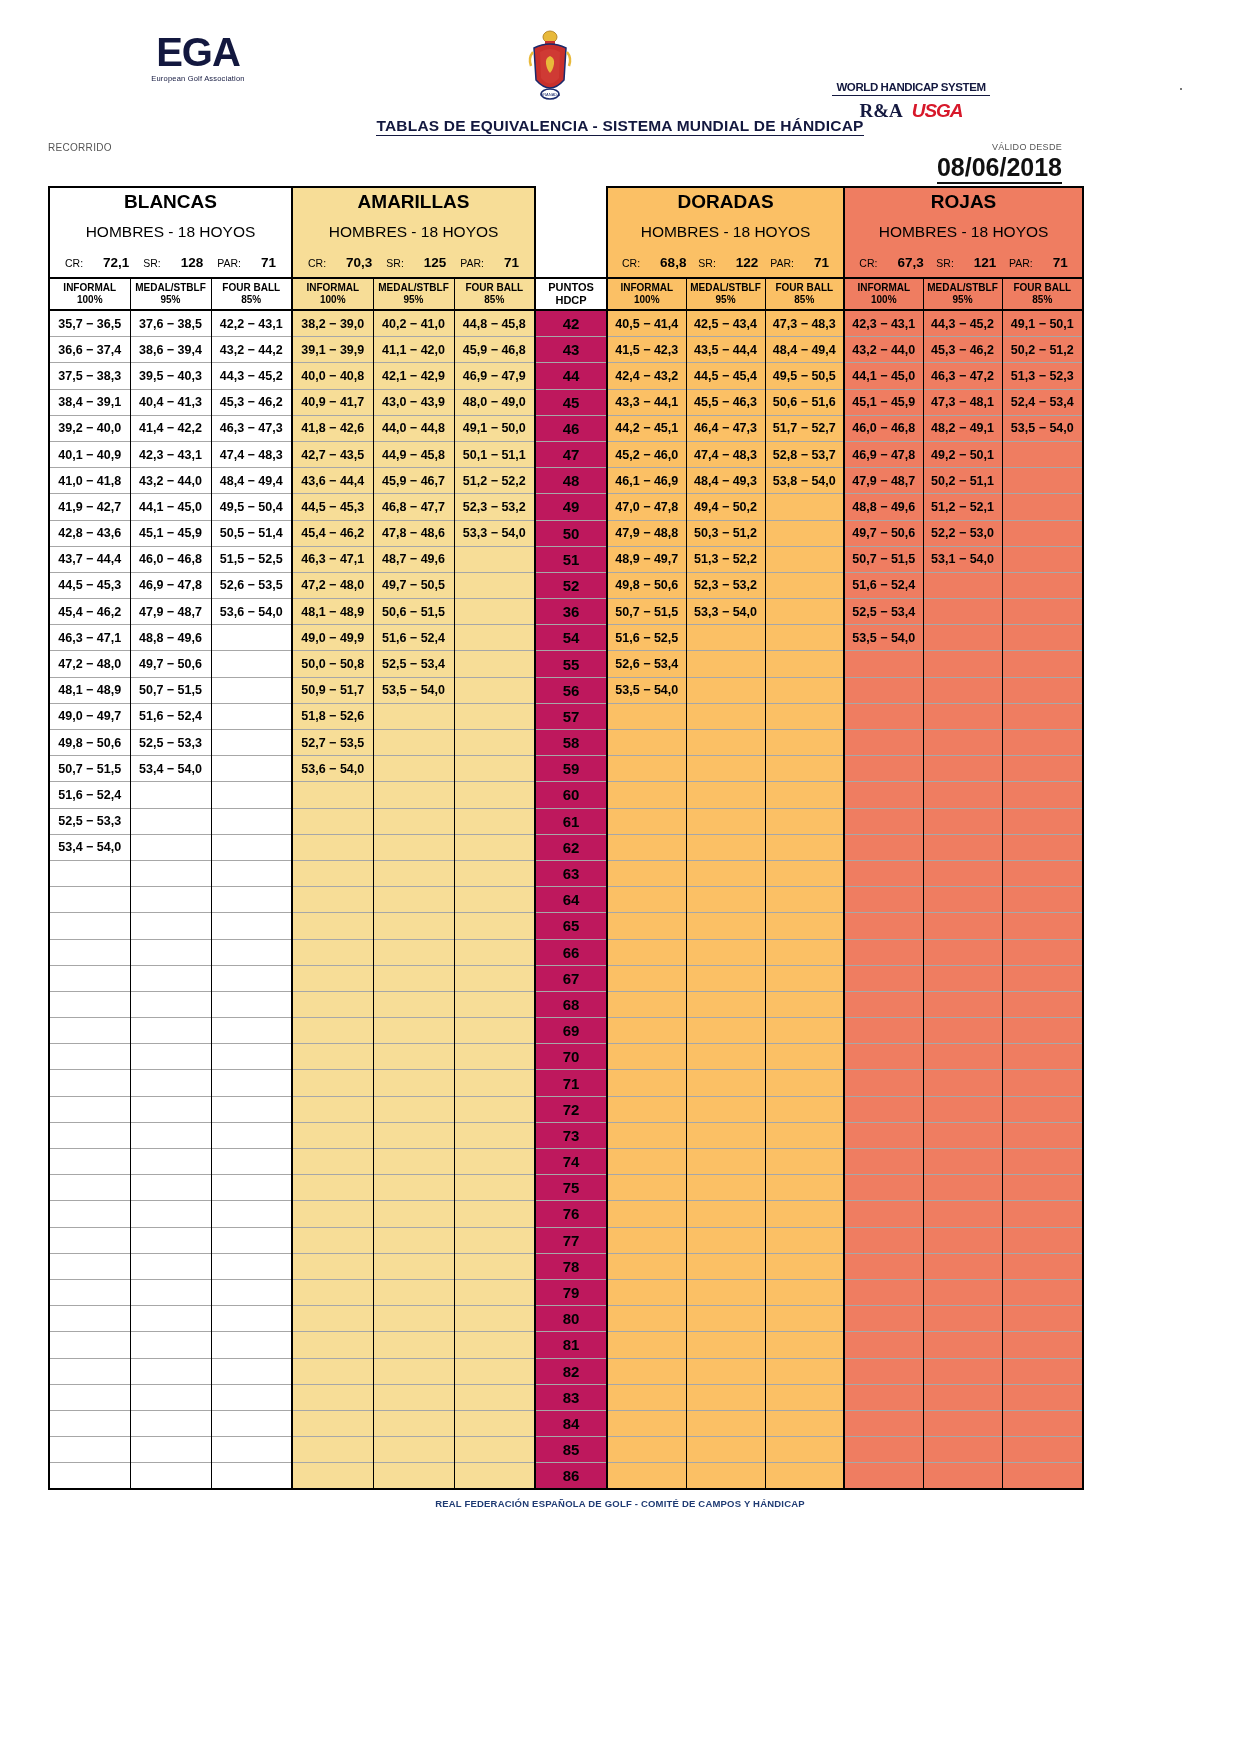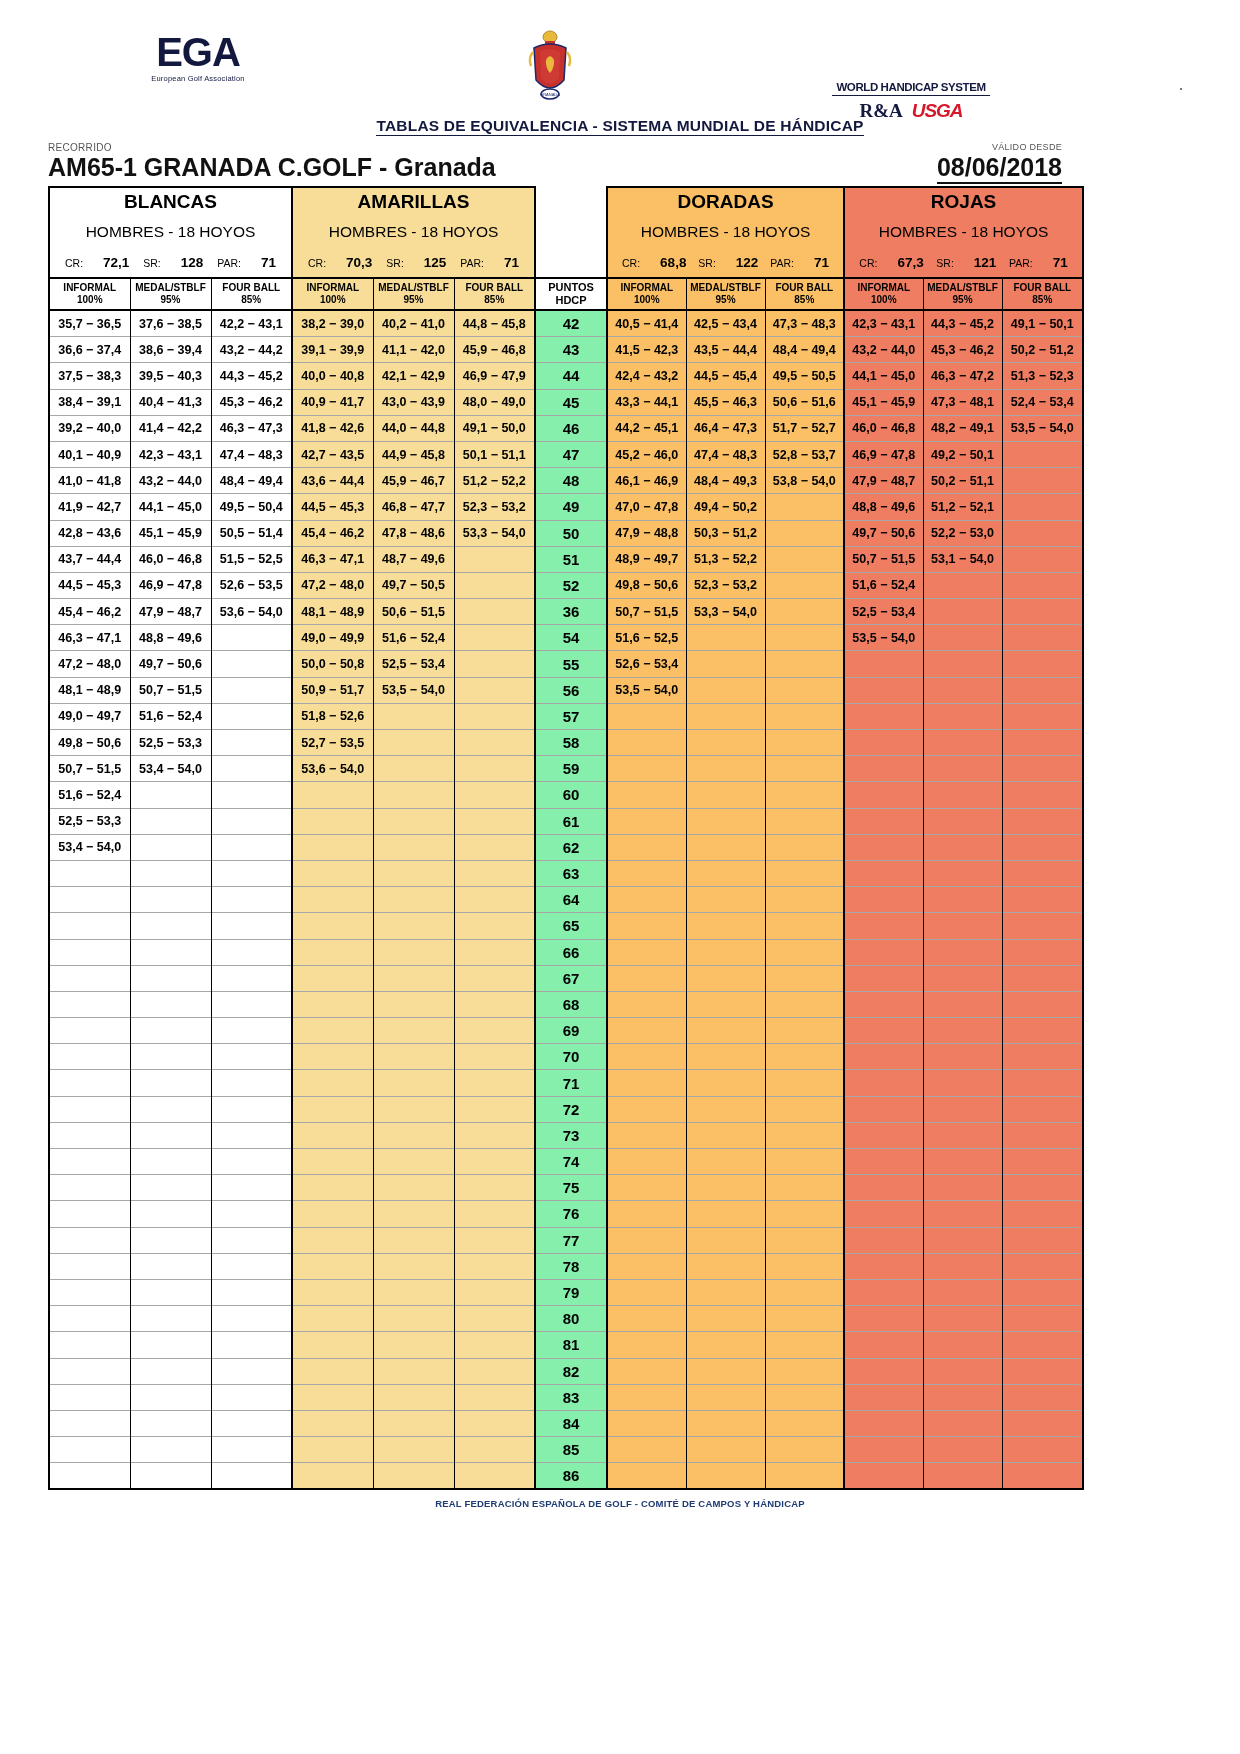--- a/index.html
+++ b/index.html
@@ -84,21 +84,21 @@
   .colhead{
     text-align:center;font-size:10px;font-weight:bold;height:30px;vertical-align:middle;
     line-height:12px;
   }
   .cell{
     text-align:center;font-size:12.5px;font-weight:bold;height:25.2px;
     vertical-align:middle;white-space:nowrap;
   }
   .pts{
     text-align:center;font-size:15px;font-weight:bold;height:25.2px;vertical-align:middle;
-    background:#86efac;
+    background:#be185d;
   }
   .ptshead{
     text-align:center;font-size:11px;font-weight:bold;vertical-align:middle;
     background:#ffffff;line-height:13px;
   }
   .spacer{background:#ffffff;border:none !important;}
 
   
   .bg-w{background:#ffffff;}
   .bg-y{background:#f7dd97;}
@@ -156,21 +156,20 @@
   <div class="dot-tr"></div>
 </div>
 
 <div class="doc-title">
   <span>TABLAS DE EQUIVALENCIA - SISTEMA MUNDIAL DE HÁNDICAP</span>
 </div>
 
 <div class="course-bar">
   <div class="lbl-recorrido">RECORRIDO</div>
   <div class="lbl-valido">VÁLIDO DESDE</div>
-  <div class="course-name">AM65-1  GRANADA C.GOLF - Granada</div>
   <div class="course-date">08/06/2018</div>
 </div>
 
 <div class="tbl-wrap">
   <table class="main">
     <colgroup>
       <col style="width:81px">
         <col style="width:81px">
         <col style="width:81px">
       <col style="width:81px">

